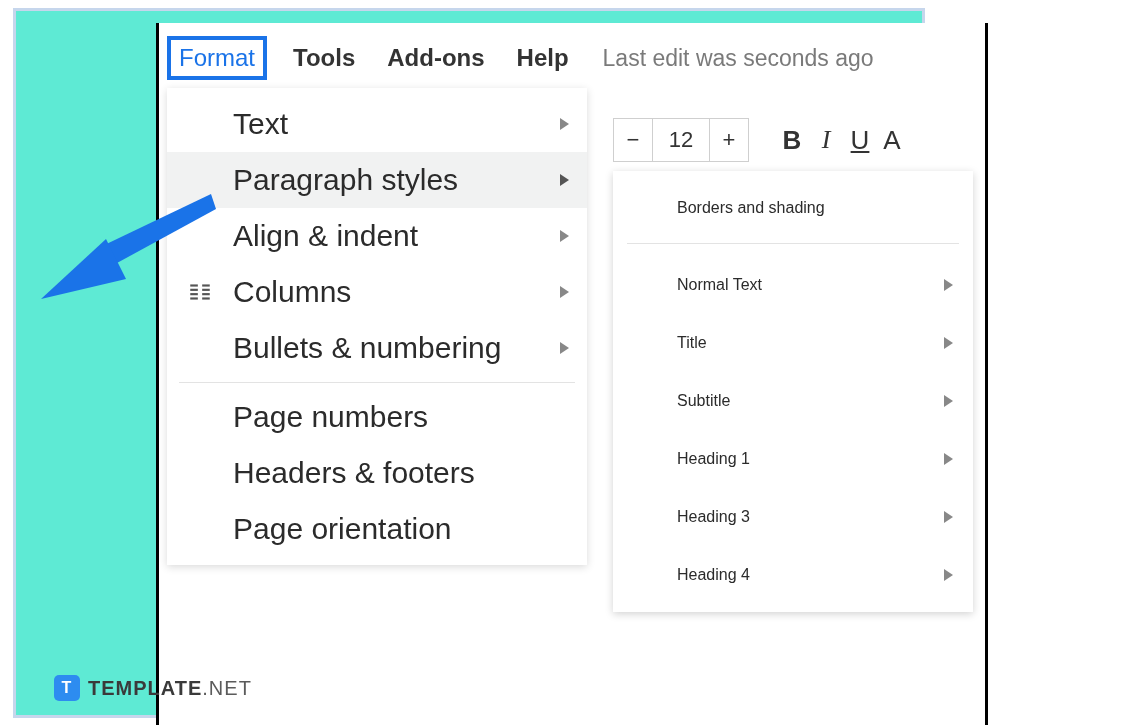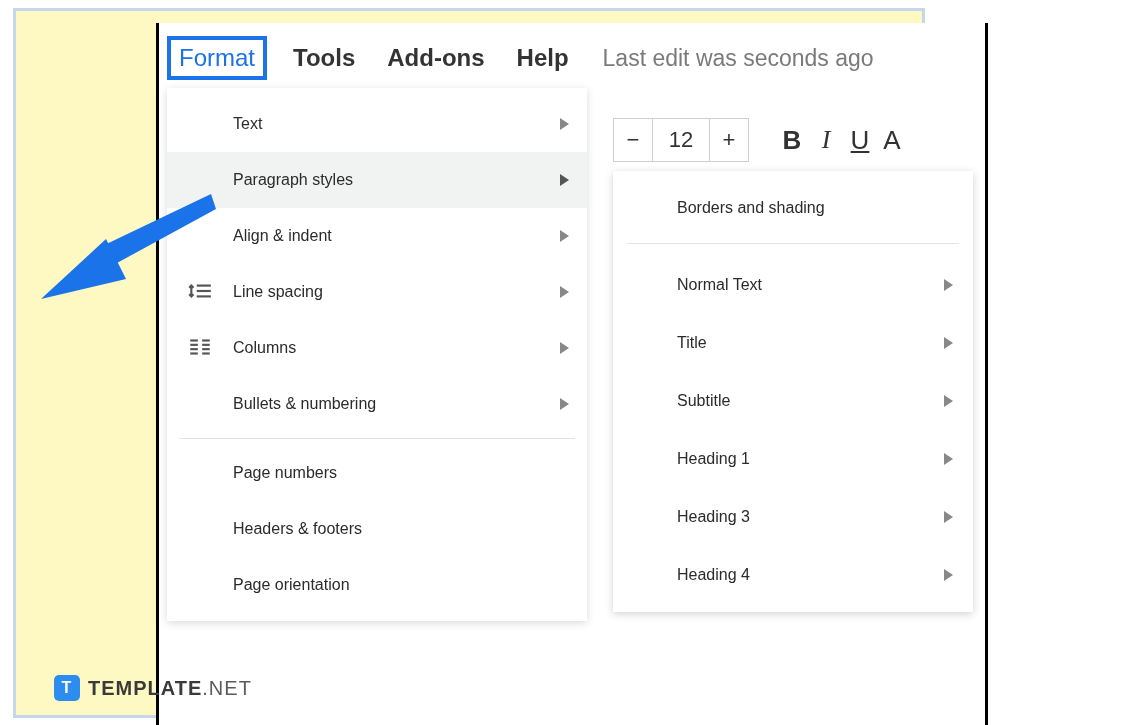--- a/index.html
+++ b/index.html
@@ -9,21 +9,21 @@
     font-family: Arial, Helvetica, sans-serif;
     background: #fff;
     position: relative;
     overflow: hidden;
   }
   .outer-frame {
     position: absolute;
     left: 13px; top: 8px;
     width: 912px; height: 710px;
     border: 3px solid #c6d6ec;
-    background: #fef9c3;
+    background: #5eead4;
   }
   .app-area {
     position: absolute;
     left: 140px; top: 12px;
     width: 832px; height: 703px;
     border-left: 3px solid #000;
     border-right: 3px solid #000;
     background: #fff;
   }
   .menubar {
@@ -83,21 +83,21 @@
     box-shadow: 0 2px 8px rgba(0,0,0,0.15);
     padding-top: 8px;
     padding-bottom: 8px;
   }
   .fmenu-item {
     height: 56px;
     display: flex;
     align-items: center;
     padding-left: 66px;
     padding-right: 16px;
-    font-size: 16px;
+    font-size: 30px;
     color: #2b2b2b;
     position: relative;
     cursor: pointer;
   }
   .fmenu-item.has-arrow::after {
     content: "";
     position: absolute;
     right: 18px; top: 50%; transform: translateY(-50%);
     border-left: 9px solid #888;
     border-top: 6px solid transparent;
@@ -201,31 +201,20 @@
 
     <div class="format-menu">
       <div class="fmenu-item has-arrow">
         <span>Text</span>
       </div>
       <div class="fmenu-item has-arrow hover">
         <span>Paragraph styles</span>
       </div>
       <div class="fmenu-item has-arrow">
         <span>Align &amp; indent</span>
-      </div>
-      <div class="fmenu-item has-arrow">
-        <span class="fmenu-icon">
-          <svg viewBox="0 0 24 24" width="26" height="26" fill="none" stroke="#555" stroke-width="2">
-            <path d="M4 7 L4 17 M2 9 L4 7 L6 9 M2 15 L4 17 L6 15"></path>
-            <line x1="9" y1="7" x2="22" y2="7"></line>
-              <line x1="9" y1="12" x2="22" y2="12"></line>
-              <line x1="9" y1="17" x2="22" y2="17"></line>
-          </svg>
-        </span>
-        <span>Line spacing</span>
       </div>
       <div class="fmenu-item has-arrow">
         <span class="fmenu-icon">
           <svg viewBox="0 0 24 24" width="26" height="26" fill="none" stroke="#555" stroke-width="2">
             <line x1="3" y1="6" x2="10" y2="6"></line>
               <line x1="3" y1="10" x2="10" y2="10"></line>
               <line x1="3" y1="14" x2="10" y2="14"></line>
               <line x1="3" y1="18" x2="10" y2="18"></line>
             <line x1="14" y1="6" x2="21" y2="6"></line>
               <line x1="14" y1="10" x2="21" y2="10"></line>

